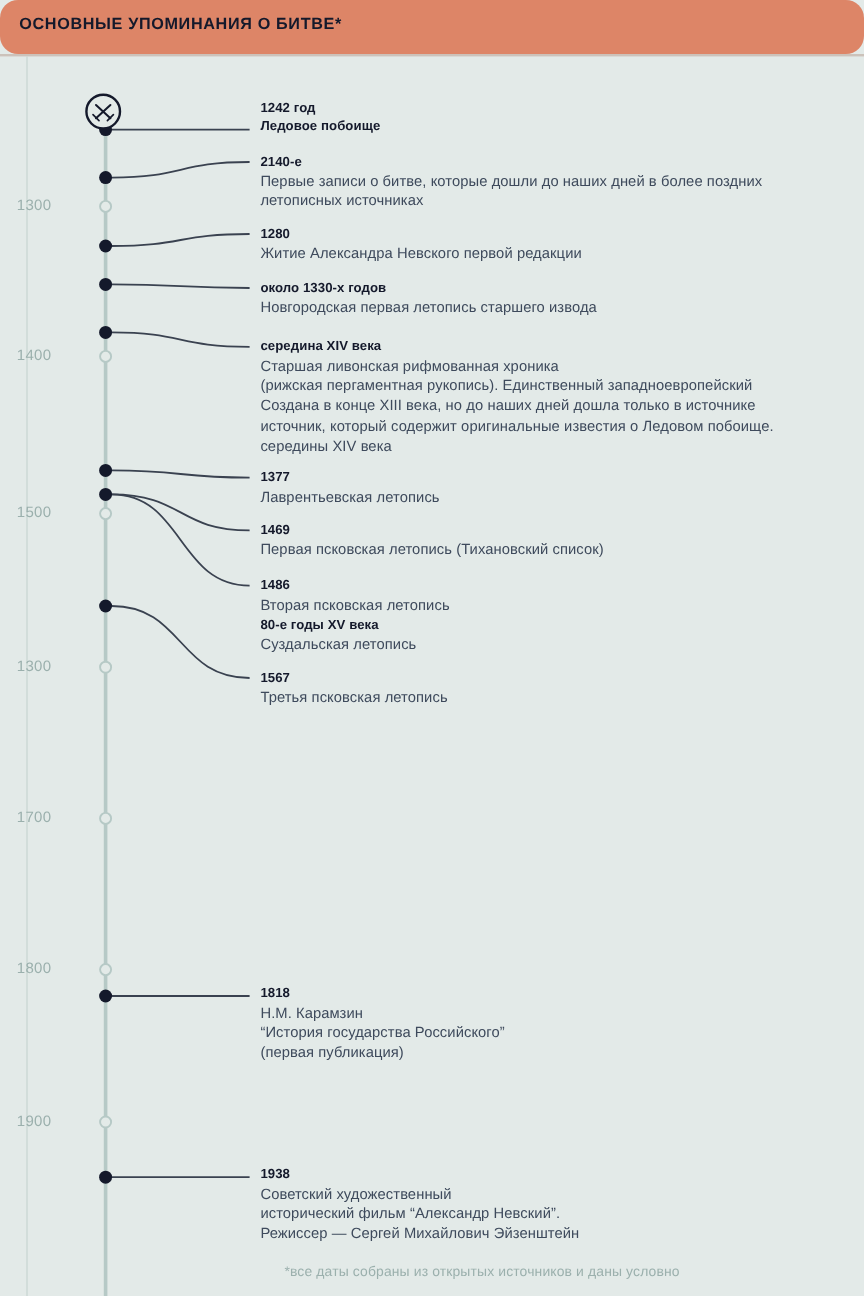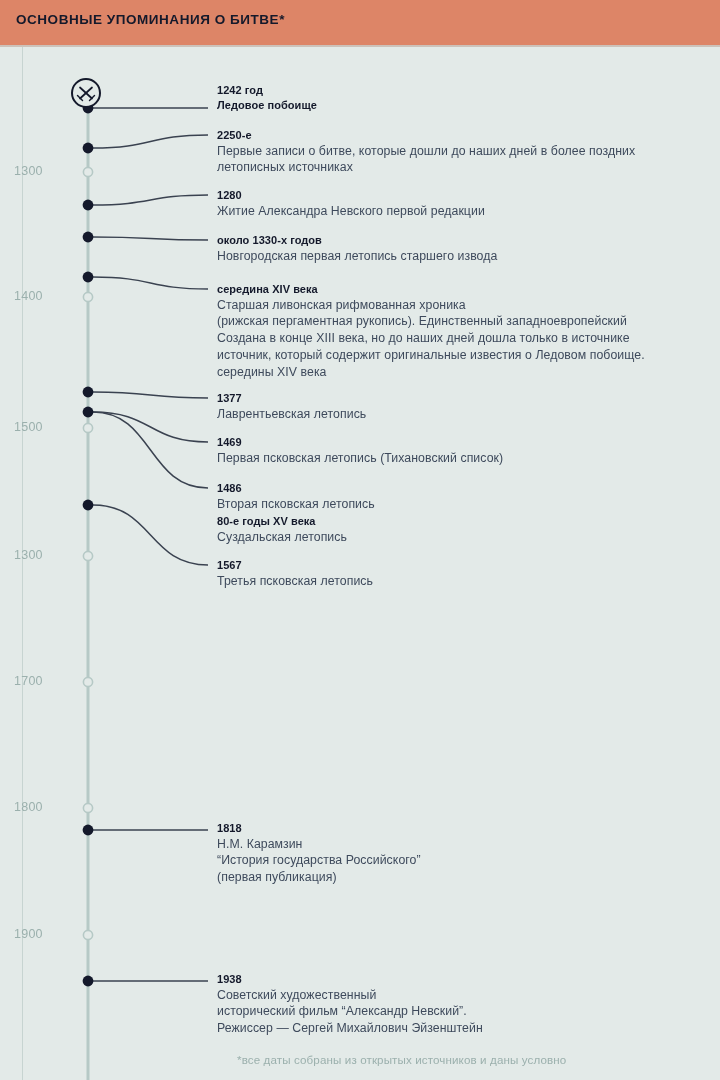--- a/index.html
+++ b/index.html
@@ -12,20 +12,21 @@
     overflow:hidden;
     position:relative;
   }
   .page{position:relative;width:720px;height:1080px;overflow:hidden;}
 
   
   .header{
     position:absolute;left:0;top:0;width:720px;height:45px;
     background:#dd8567;
     box-sizing:border-box;
+    border-radius:15px;
   }
   .header-title{
     position:absolute;left:16px;top:12px;
     font-size:13.5px;font-weight:bold;letter-spacing:.04em;
     color:#14192b;white-space:nowrap;
   }
   .header-rule{
     position:absolute;left:0;top:45px;width:720px;height:2px;
     background:#b9a094;opacity:.55;
   }
@@ -147,21 +148,21 @@
       <div class="century-label" style="left: 14px; top: 800px;">1800</div>
       <div class="century-label" style="left: 14px; top: 927px;">1900</div>
     </div>
 
   <div id="event-list">
       <div class="event" style="top: 83px;">
         <div class="event-year">1242 год</div>
         <div class="event-year">Ледовое побоище</div>
       </div>
       <div class="event" style="top: 128px;">
-        <div class="event-year">2250-е</div>
+        <div class="event-year">2140-е</div>
         <div class="event-desc">Первые записи о битве, которые дошли до наших дней в более поздних</div>
         <div class="event-desc">летописных источниках</div>
       </div>
       <div class="event" style="top: 188px;">
         <div class="event-year">1280</div>
         <div class="event-desc">Житие Александра Невского первой редакции</div>
       </div>
       <div class="event" style="top: 233px;">
         <div class="event-year">около 1330-х годов</div>
         <div class="event-desc">Новгородская первая летопись старшего извода</div>

